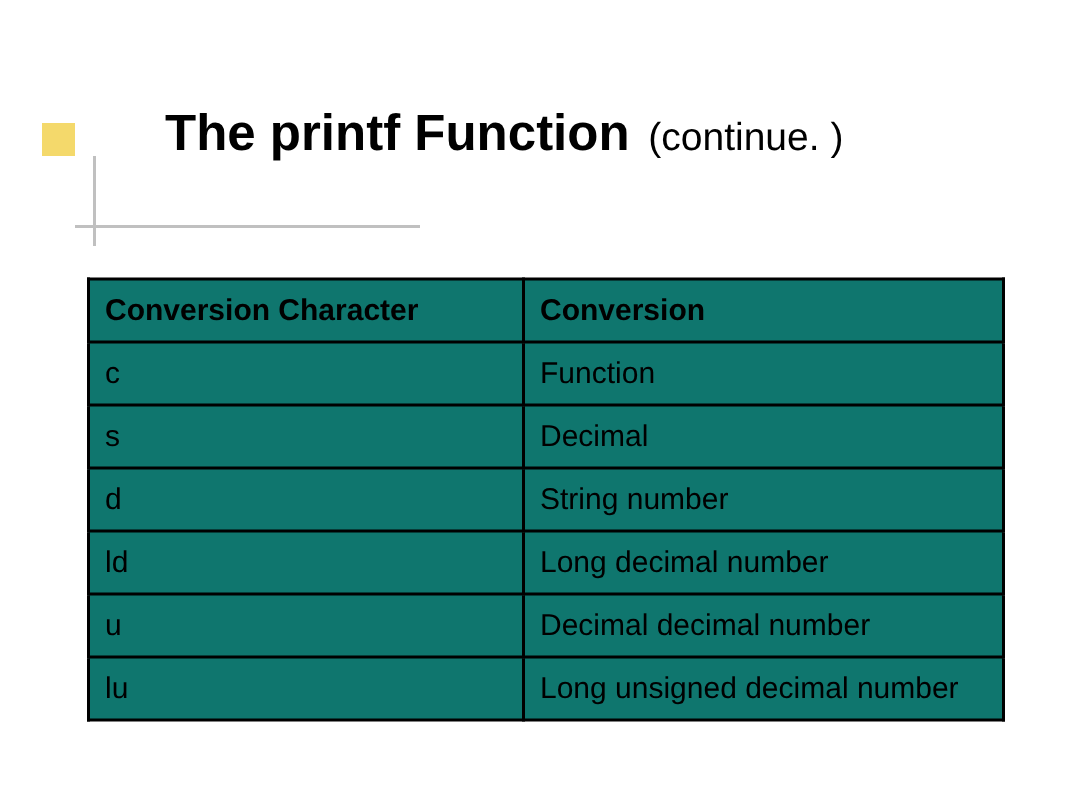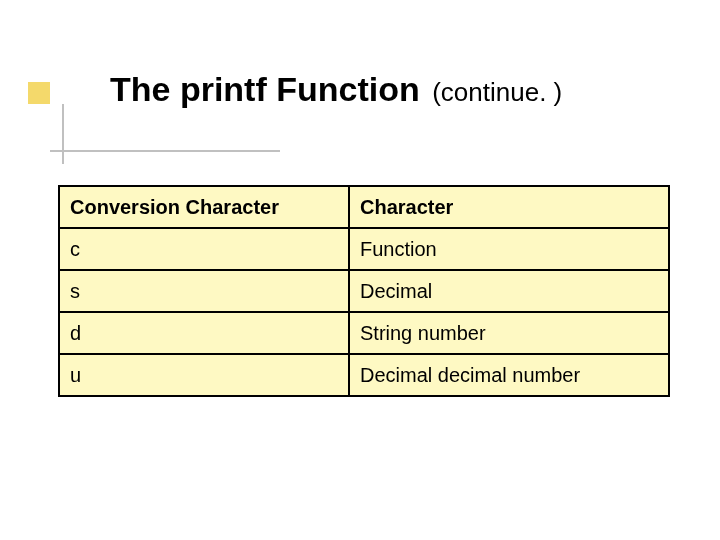--- a/index.html
+++ b/index.html
@@ -67,21 +67,21 @@
     left: 58px;
     top: 185px;
     width: 610px;
     border-collapse: collapse;
     table-layout: fixed;
   }
   .tbl col.c1 { width: 290px; }
   .tbl col.c2 { width: 320px; }
   .tbl th, .tbl td {
     border: 2px solid #000;
-    background: #fef9c3;
+    background: #0f766e;
     font-family: Verdana, sans-serif;
     font-size: 20px;
     color: #000;
     text-align: left;
     vertical-align: middle;
     padding: 8px 10px;
     line-height: 1.2;
   }
   .tbl th {
     font-weight: 700;
@@ -102,36 +102,44 @@
   </div>
 
   <table class="tbl">
     <colgroup>
         <col class="c1">
         <col class="c2">
       </colgroup>
     <thead>
       <tr>
         <th>Conversion Character</th>
-        <th>Character</th>
+        <th>Conversion</th>
       </tr>
     </thead>
     <tbody>
       <tr>
         <td>c</td>
         <td>Function</td>
       </tr>
       <tr>
         <td>s</td>
         <td>Decimal</td>
       </tr>
       <tr>
         <td>d</td>
         <td>String number</td>
       </tr>
       <tr>
+        <td>ld</td>
+        <td>Long decimal number</td>
+      </tr>
+      <tr>
         <td>u</td>
         <td>Decimal decimal number</td>
+      </tr>
+      <tr>
+        <td>lu</td>
+        <td>Long unsigned decimal number</td>
       </tr>
     </tbody>
   </table>
 
 </div>
 
 </body></html>

